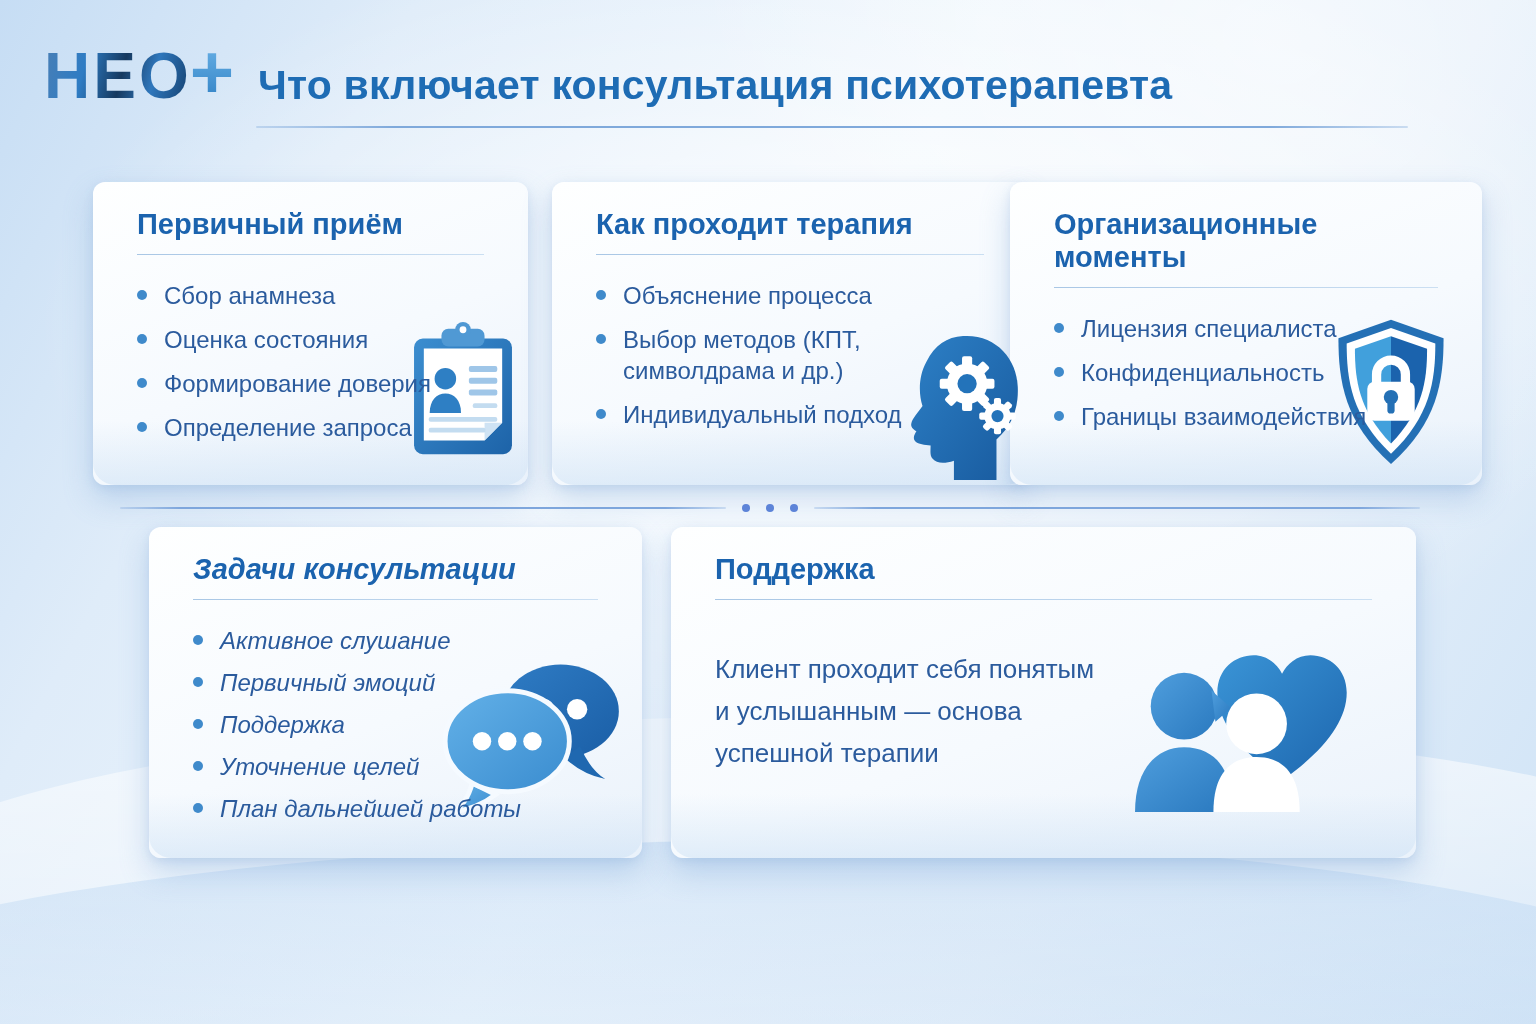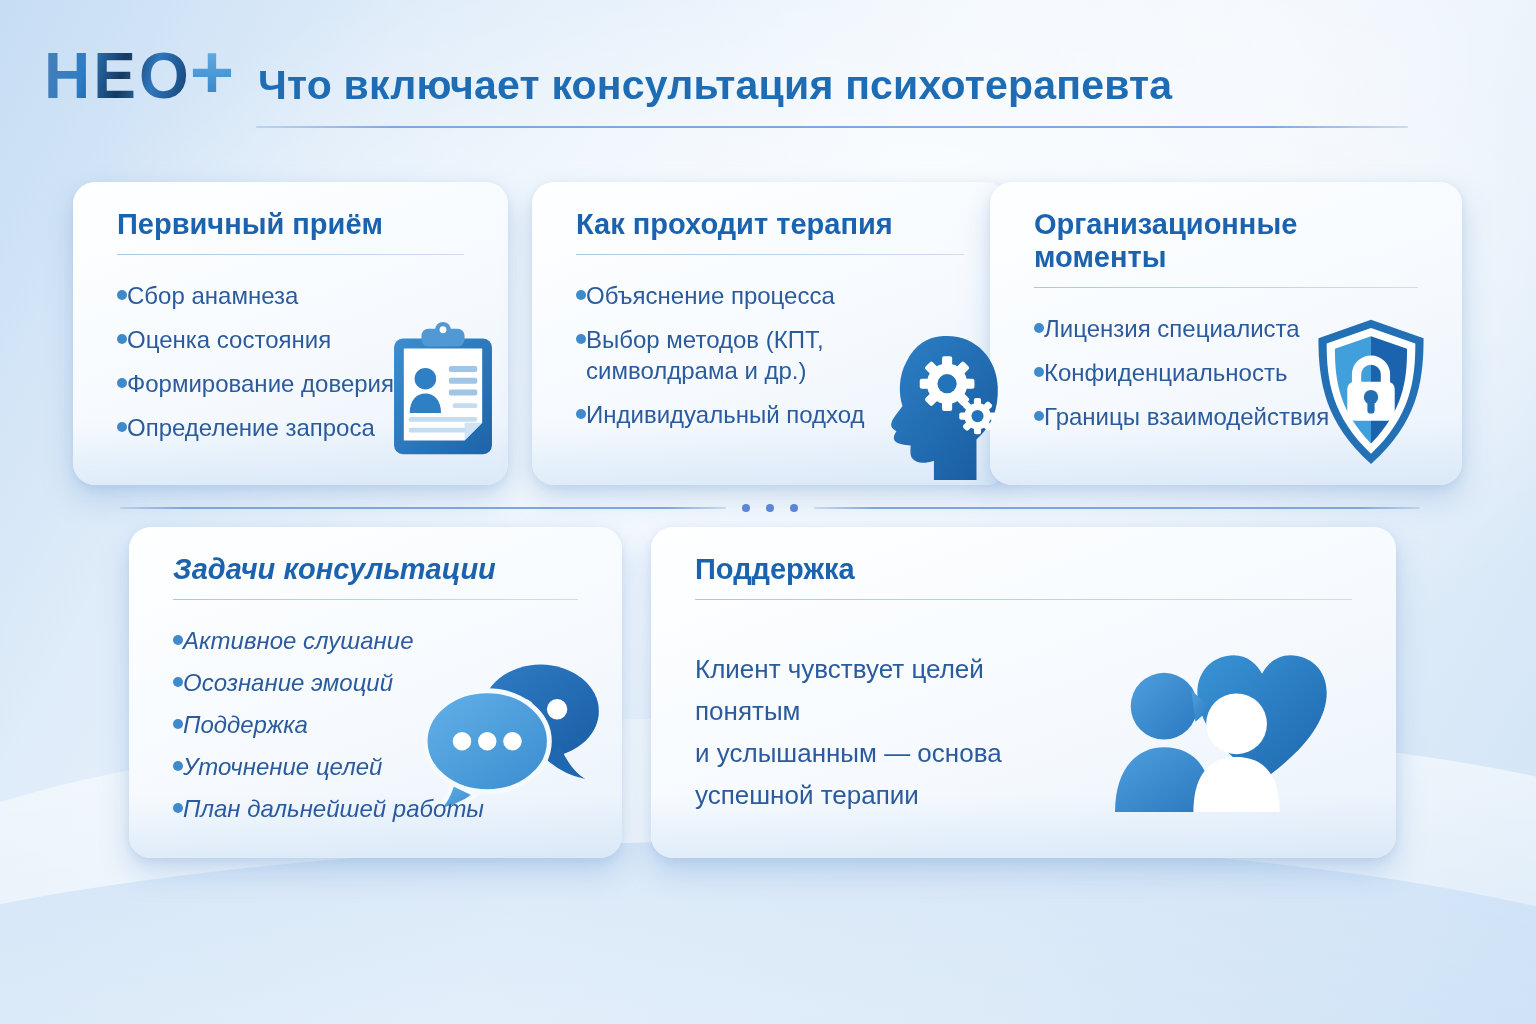--- a/index.html
+++ b/index.html
@@ -39,34 +39,35 @@
     font-size:41px; font-weight:700; color:#1e6cb4; letter-spacing:.2px;text-align:center;
   }
   .title-rule{
     position:absolute; left:256px; top:126px; width:1152px; height:2px;
     background:linear-gradient(90deg, rgba(127,169,219,.35), #7fa9db 12%, #7fa9db 88%, rgba(127,169,219,.35));
     border-radius:2px;
   }
 
   
   .card{
-    position:absolute; border-radius:22px;
+    position:absolute; border-radius:12px;
     background:linear-gradient(160deg, #feffff 0%, #f6fafe 55%, #eaf2fb 100%);
     box-shadow:0 14px 30px rgba(110,155,210,.32), 0 3px 8px rgba(140,175,215,.22);
+    margin-left:20px;
   }
   .card::after{
     content:""; position:absolute; left:0; right:0; bottom:0; height:64px;
     border-radius:0 0 22px 22px; pointer-events:none;
     background:linear-gradient(180deg, rgba(205,226,245,0), rgba(198,221,243,.45));
   }
   .card h2{margin:26px 44px 0 44px; font-size:29px; font-weight:700; color:#1b63ae;}
   .card-rule{height:1px; margin:13px 44px 0 44px;
     background:linear-gradient(90deg,#a9c7e5,#cbdff2);}
   .card ul{list-style:none; margin:25px 0 0 44px; padding:0; position:relative; z-index:2;}
-  .card li{display:flex; align-items:flex-start; margin-bottom:13px;
+  .card li{display:flex; align-items:flex-start; gap:17px; margin-bottom:13px;
     color:#2b5b9d; font-size:24px; line-height:31px;}
   .card li .dot{flex:none; width:10px; height:10px; border-radius:50%;
     background:#3f8acb; margin-top:10px;}
   .card li .btext{white-space:pre-line;}
   #card-tasks li{margin-bottom:11px;}
   .card-icon{position:absolute; z-index:1;}
   #card-primary .card-icon{right:6px; bottom:24px; width:118px; height:142px;}
   #card-therapy .card-icon{right:2px; bottom:2px; width:132px; height:152px;}
   #card-org .card-icon{right:24px; bottom:14px; width:134px; height:156px;}
   #card-tasks .card-icon{right:8px; bottom:42px; width:205px; height:165px;}
@@ -251,21 +252,21 @@
   <section class="card" id="card-tasks">
     <h2>Задачи консультации</h2>
     <div class="card-rule"></div>
     <ul>
         <li>
           <span class="dot"></span>
           <span class="btext">Активное слушание</span>
         </li>
         <li>
           <span class="dot"></span>
-          <span class="btext">Осознание эмоций</span>
+          <span class="btext">Первичный эмоций</span>
         </li>
         <li>
           <span class="dot"></span>
           <span class="btext">Поддержка</span>
         </li>
         <li>
           <span class="dot"></span>
           <span class="btext">Уточнение целей</span>
         </li>
         <li>
@@ -294,21 +295,21 @@
         <circle cx="54" cy="93" r="9.5" fill="#ffffff"></circle>
         <circle cx="80" cy="93" r="9.5" fill="#ffffff"></circle>
         <circle cx="106" cy="93" r="9.5" fill="#ffffff"></circle>
       </svg>
     </div>
   </section>
 
   <section class="card" id="card-result">
     <h2>Поддержка</h2>
     <div class="card-rule"></div>
-    <p class="result-text">Клиент чувствует целей понятым
+    <p class="result-text">Клиент проходит себя понятым
 и услышанным — основа
 успешной терапии</p>
     <div class="card-icon">
       <svg viewBox="0 0 260 200" width="100%" height="100%">
         <defs>
           <linearGradient id="g-heart" x1="0" y1="0" x2="1" y2="1">
             <stop offset="0" stop-color="#3a94d6"></stop>
               <stop offset="1" stop-color="#1d66ae"></stop>
           </linearGradient>
           <linearGradient id="g-person" x1="0" y1="0" x2="1" y2="1">

